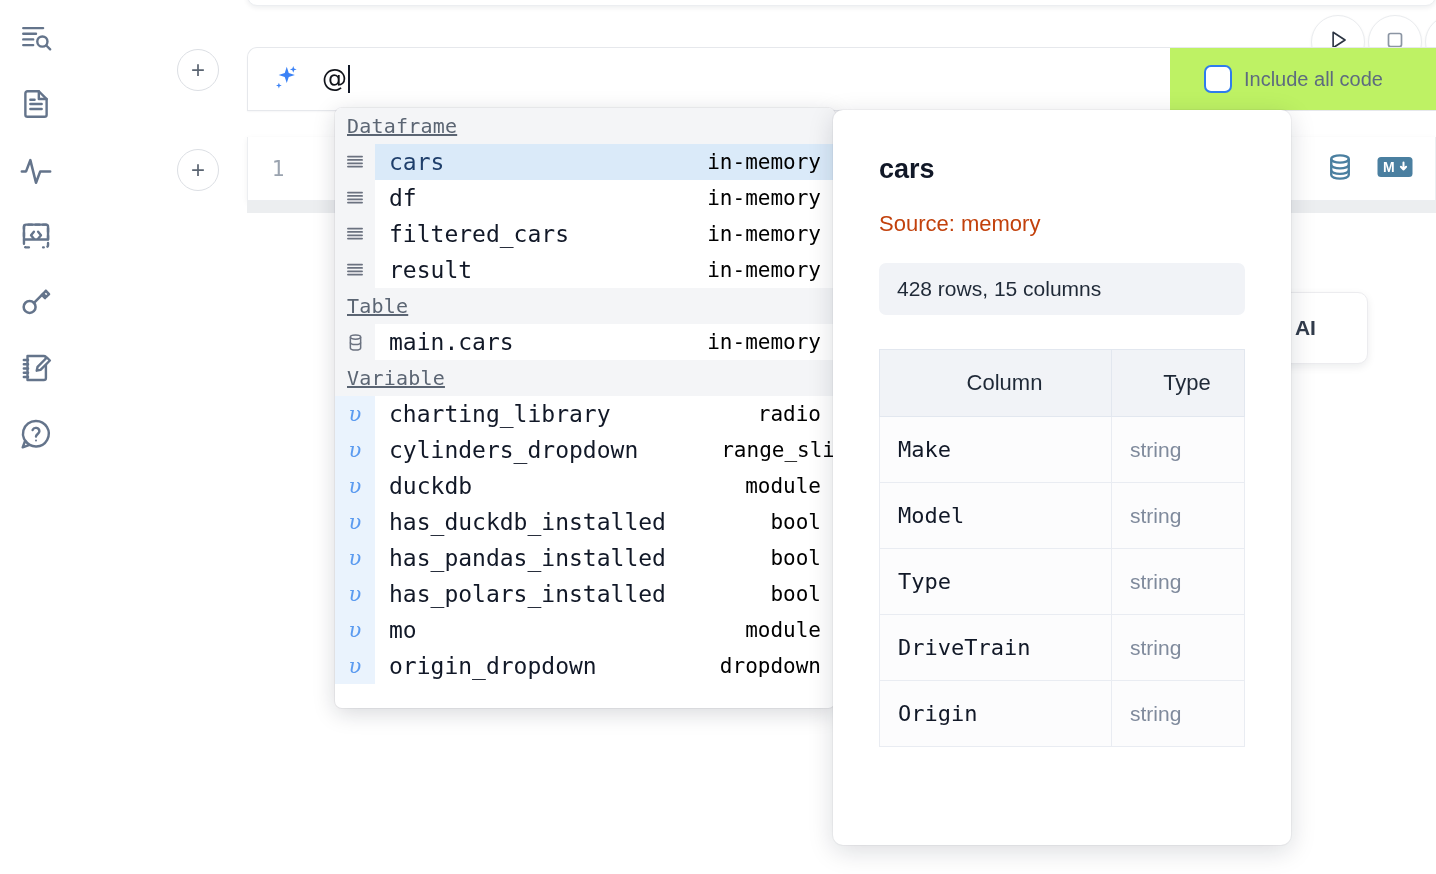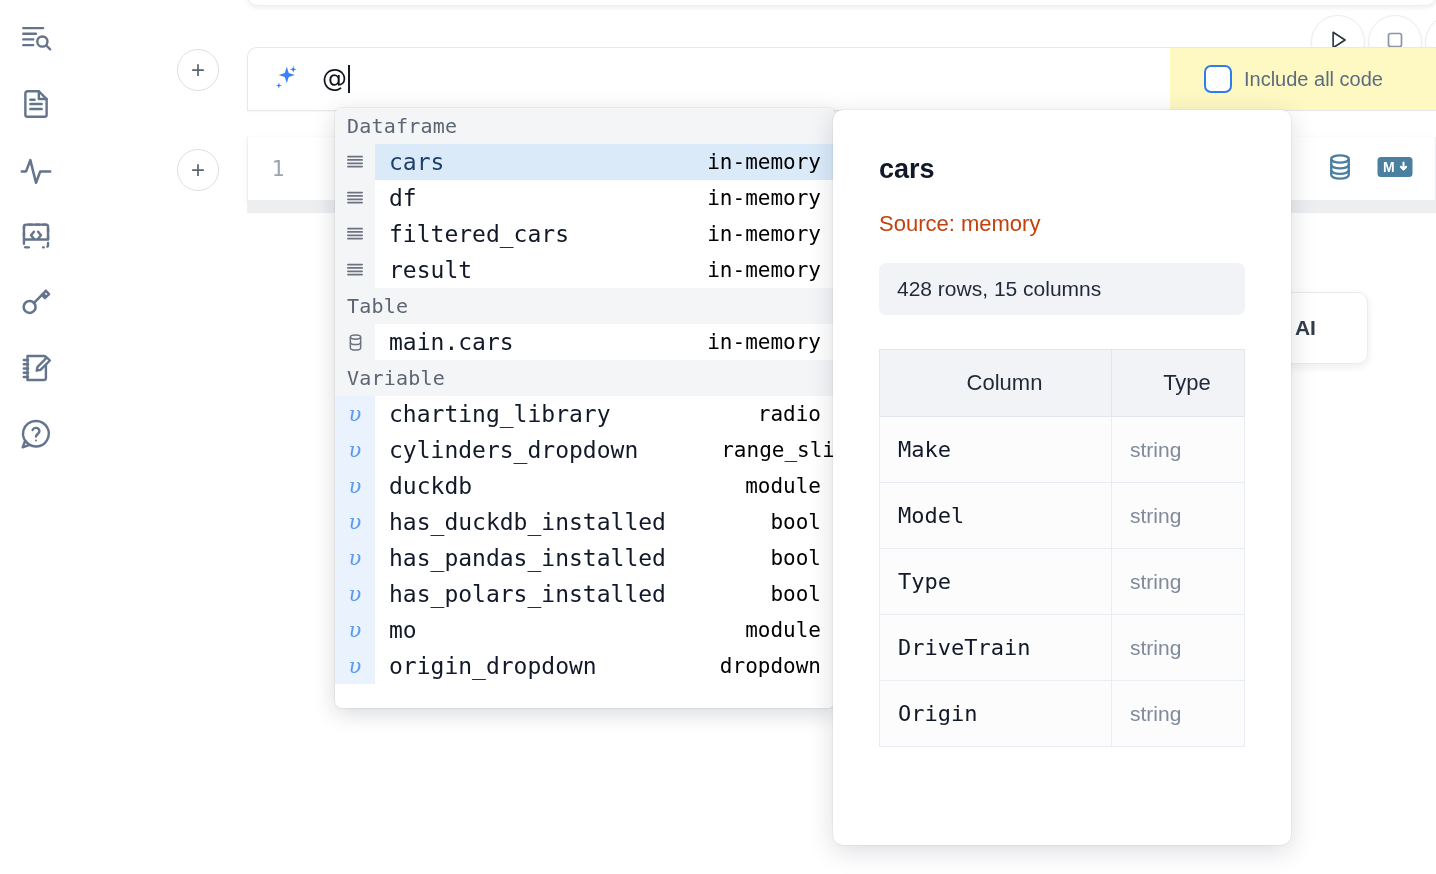--- a/index.html
+++ b/index.html
@@ -53,21 +53,21 @@
     font-family: "DejaVu Sans", sans-serif;
     font-size: 25px; color: #10131a; position: relative; line-height: 1;
   }
   .caret {
     display:inline-block; width: 2px; height: 28px; background:#111827;
     vertical-align: -6px; margin-left: 1px;
   }
 
   .ai-right {
     position: absolute; left: 1170px; top: 47px; width: 266px; height: 64px;
-    background:#fef9c3; border-top: 1px solid #e6e8ec; border-bottom: 1px solid #e6e8ec;
+    background:#bef264; border-top: 1px solid #e6e8ec; border-bottom: 1px solid #e6e8ec;
     display:flex; align-items:center; padding-left: 34px; gap: 12px;
   }
   .chk {
     width: 28px; height: 28px; border: 2.4px solid #2f7ced; border-radius: 7px;
     background: #fff; flex: 0 0 28px; cursor:pointer;
   }
   .chk-label { font-size: 20px; color:#5d6b7f; white-space: nowrap; }
 
   
   .round-btn {
@@ -113,21 +113,21 @@
   
   .ac {
     position: absolute; left: 335px; top: 108px; width: 500px; height: 600px;
     background: #ffffff; border-radius: 7px;
     box-shadow: 0 5px 22px rgba(15,23,42,0.17), 0 0 0 1px rgba(15,23,42,0.05);
     overflow: hidden; z-index: 40;
     font-family: "DejaVu Sans Mono", monospace;
   }
   .ac-group {
     background: #f4f5f7; color: #5b6573; font-size: 20px;
-    padding: 6px 0 6px 12px; letter-spacing: .2px;
+    padding: 6px 0 6px 12px; letter-spacing: .2px; text-decoration: underline;
   }
   .ac-row {
     display:flex; align-items:center; height: 36px; background:#fff;
     cursor: pointer;
   }
   .ac-row.sel .ac-label-wrap { background:#daeaf9; }
   .ac-ico {
     width: 40px; height: 36px; flex:0 0 40px; background:#f4f5f7;
     display:flex; align-items:center; justify-content:center; color:#6b7280;
   }

